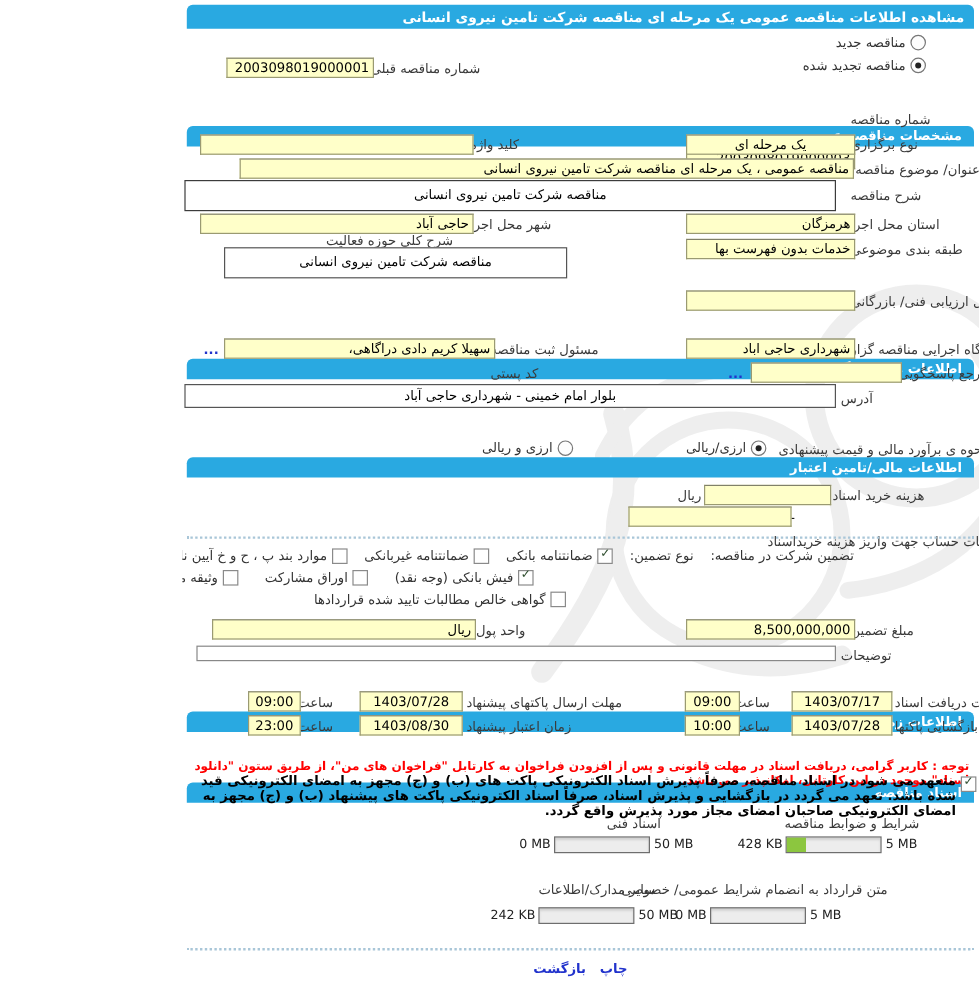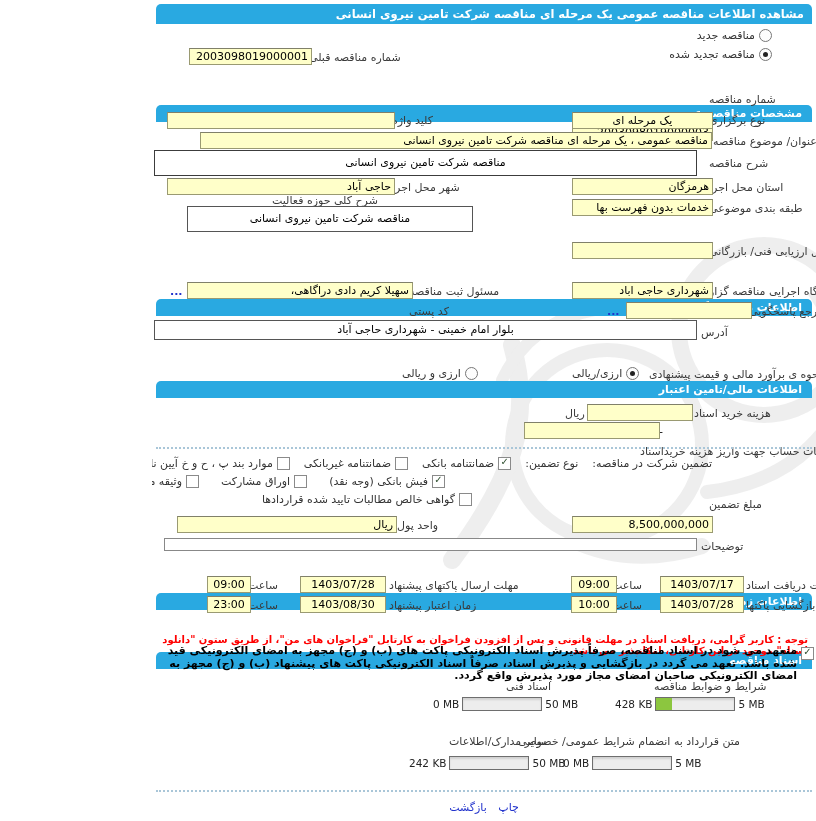--- a/index.html
+++ b/index.html
@@ -29,21 +29,21 @@
   .dotted{position:absolute;left:4px;right:4px;border-top:2px dotted #a9c6d8;z-index:1;}
   .redtext{position:absolute;left:8px;right:8px;color:#FF0000;font-size:10px;font-weight:bold;
       text-align:right;z-index:1;}
   .boldpar{color:#000;font-weight:bold;font-size:11px;line-height:12.5px;text-align:right;}
   .bargrp{position:absolute;display:flex;direction:ltr;align-items:center;gap:3px;z-index:1;
       font-size:10.5px;color:#222;}
   .bar{width:78px;height:12px;border:1px solid #6e6e6e;background:#ededed;
       box-shadow:inset 0 2px 2px rgba(0,0,0,0.12);display:flex;direction:ltr;}
   .bar-fill{height:100%;background:#8CC63F;}
   .links{position:absolute;left:0;right:0;text-align:center;z-index:1;}
-  .links span{color:#2233CC;font-weight:normal;cursor:pointer;margin:0 4px;}
+  .links span{color:#2233CC;font-weight:bold;cursor:pointer;margin:0 4px;}
   .wm{position:absolute;left:0;top:0;z-index:0;opacity:0.14;pointer-events:none;}
 </style>
 </head>
 <body>
 
 <div id="page">
 
   <svg class="wm" width="816" height="821">
     <g fill="none" stroke="#8a8a8a">
       <circle cx="612" cy="330" r="85" stroke-width="16"></circle>
@@ -168,21 +168,21 @@
       <span>وثیقه ملکی</span>
     </span>
   </div>
   <div class="hrow" style="top:493px;right:344px;">
     <span class="hrow" style="position:static;">
       <span class="cb"></span>
       <span>گواهی خالص مطالبات تایید شده قراردادها</span>
     </span>
   </div>
 
-  <span class="lbl" style="left:557px;top:498px;">مبلغ تضمین</span>
+  <span class="lbl" style="left:557px;top:519px;">مبلغ تضمین</span>
   <div class="yf" style="left:420px;top:516px;width:133px;">8,500,000,000</div>
   <span class="lbl" style="left:245px;top:519px;">واحد پول</span>
   <div class="yf" style="left:25px;top:516px;width:212px;">ریال</div>
 
   <span class="lbl" style="left:549px;top:540px;">توضیحات</span>
   <div class="wf" style="left:12px;top:538px;width:533px;height:13px;border-color:#888;"></div>
 
   <div class="secbar" style="top:557px;">اطلاعات زمانی</div>
 
   <span class="lbl" style="left:594px;top:579px;">مهلت دریافت اسناد</span>

